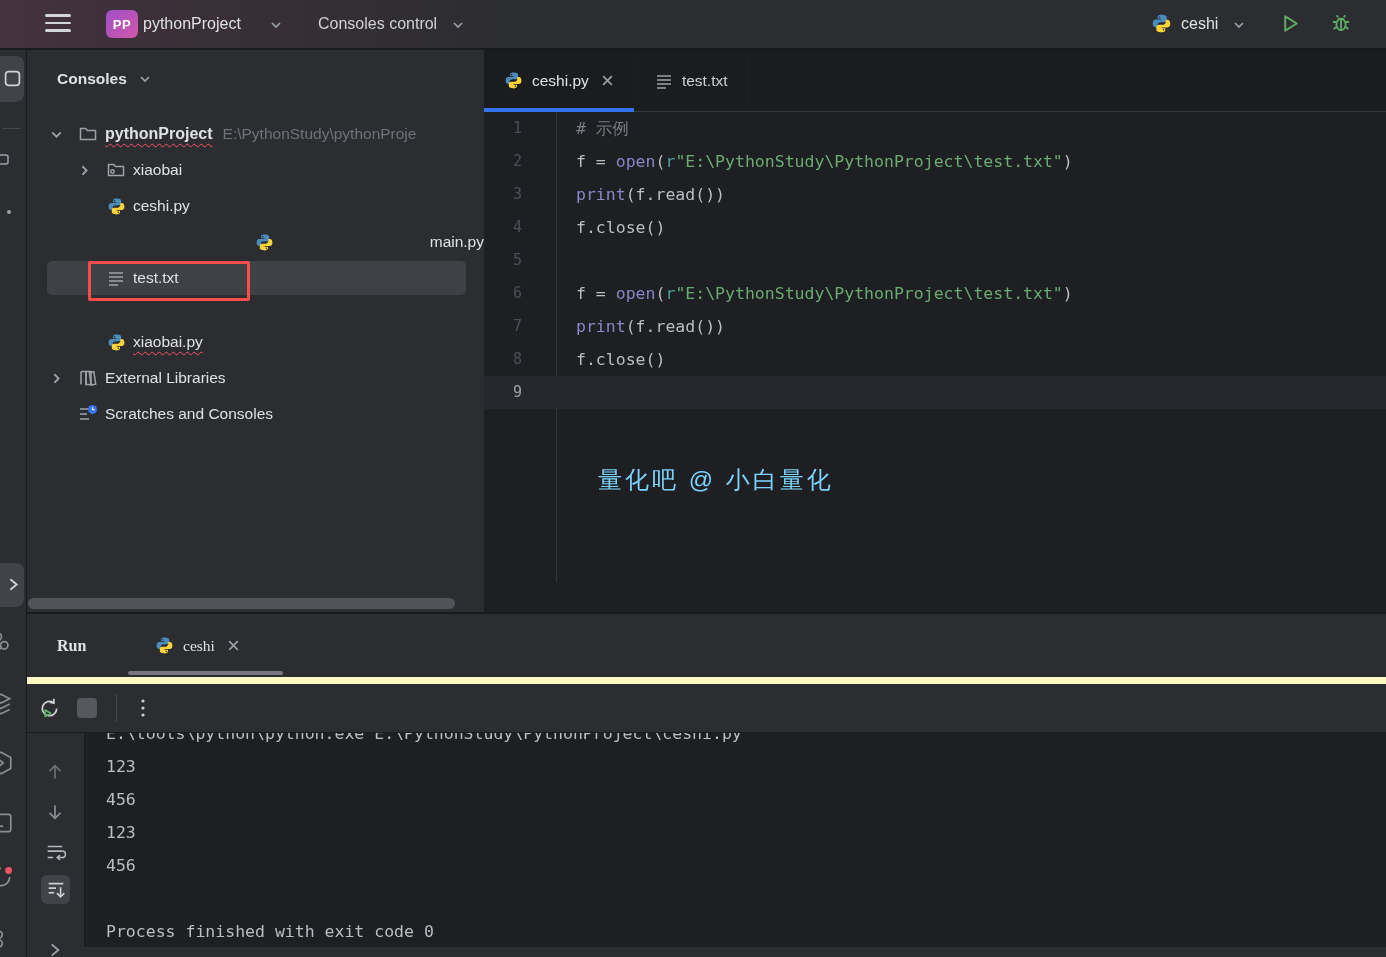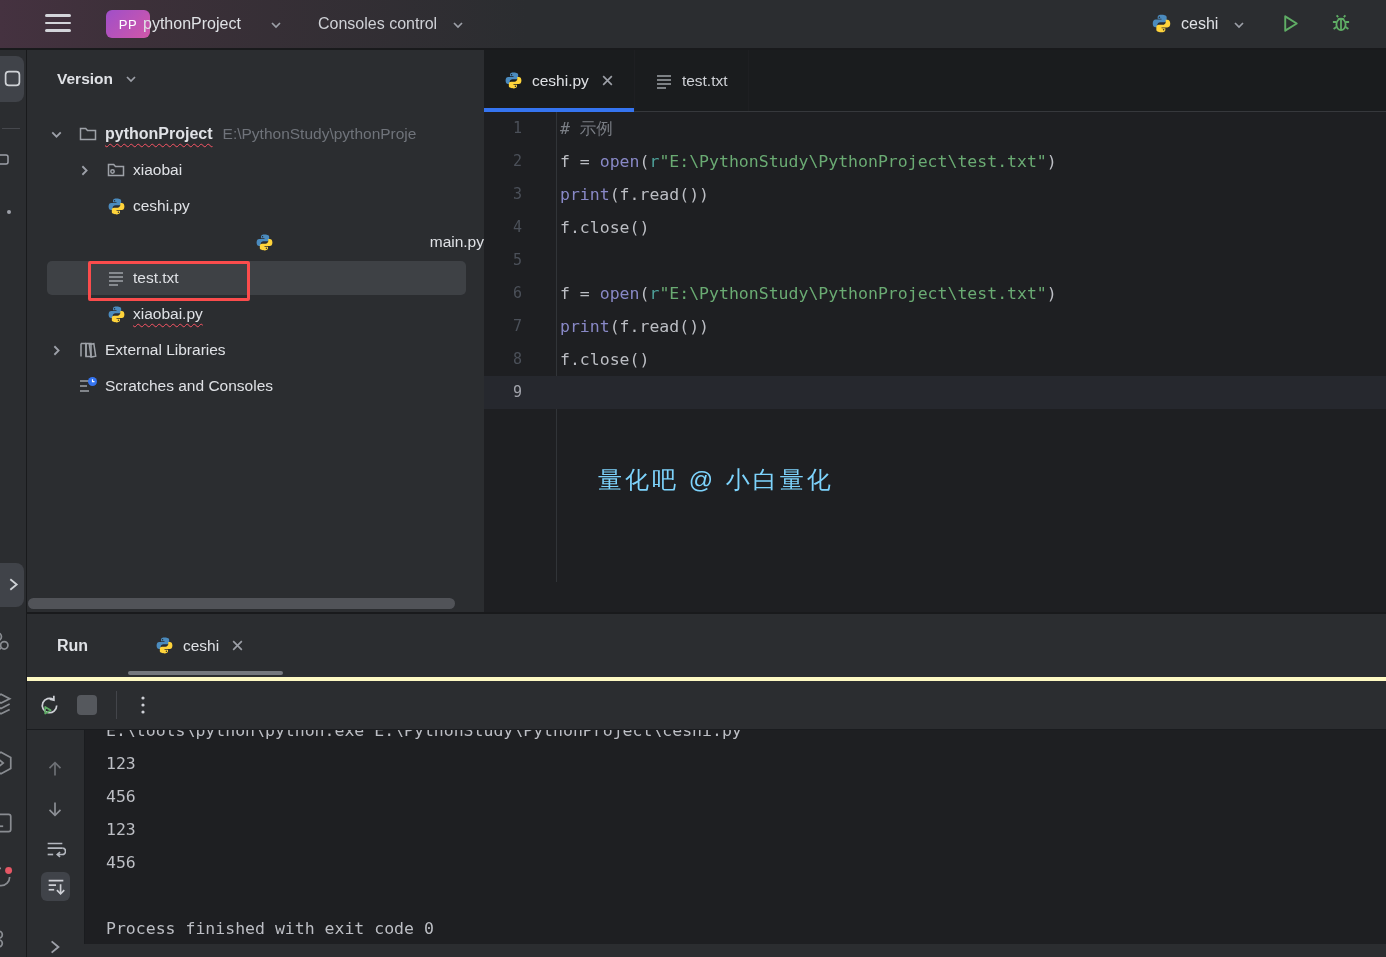--- a/index.html
+++ b/index.html
@@ -6,22 +6,22 @@
   body{width:1386px;height:957px;position:relative;background:#1e1f22;overflow:hidden;
        font-family:"Liberation Sans",sans-serif;-webkit-font-smoothing:antialiased;}
   .abs{position:absolute;}
   svg{display:block;}
 
   
   .topbar{position:absolute;left:0;top:0;width:1386px;height:48px;border-bottom:2px solid #191a1c;
           background:linear-gradient(90deg,#453240 0%,#3c3039 10%,#2b2d30 38%,#2b2d30 100%);}
   .hamb{left:45px;top:14px;width:26px;height:20px;cursor:pointer;}
   .hamb i{display:block;height:2.5px;background:#d3d5da;border-radius:2px;margin-bottom:5px;}
-  .badge{left:106px;top:10px;width:44px;height:28px;border-radius:6px;
-         background:linear-gradient(135deg,#a04fc9,#d157a8);color:#fff;font-size:13px;font-weight:normal;
+  .badge{left:106px;top:10px;width:32px;height:28px;border-radius:6px;
+         background:linear-gradient(135deg,#a04fc9,#d157a8);color:#fff;font-size:13px;font-weight:bold;
          display:flex;align-items:center;justify-content:center;letter-spacing:.5px;}
   .tb-label{top:0;height:48px;line-height:48px;font-size:16px;color:#dfe1e5;}
   .tb-dim{color:#cfd1d6;}
   .chev{width:16px;height:16px;}
 
   
   .stripe{left:0;top:50px;width:26px;height:907px;background:#2b2d30;border-right:1px solid #191a1c;overflow:hidden;}
   .st-sel{background:#404349;border-radius:8px;}
 
   
@@ -48,28 +48,28 @@
   .tab.active{color:#dfe1e5;}
   .tab.active::after{content:'';position:absolute;left:0;right:0;bottom:-1px;height:4px;background:#3574f0;}
   .tclose{margin-left:3px;display:flex;}
   .codewrap{position:absolute;left:0;top:62px;right:0;height:470px;overflow:hidden;}
   .codewrap::before{content:'';position:absolute;left:72px;top:0;bottom:0;width:1px;background:#313438;}
   .cline{display:flex;height:33px;font-family:"DejaVu Sans Mono","Liberation Mono",monospace;
          font-size:16.5px;line-height:33px;white-space:pre;position:relative;}
   .cline.cur{background:#26282e;}
   .ln{width:72px;padding-right:34px;box-sizing:border-box;text-align:right;color:#4b5059;font-size:15px;flex:none;cursor:pointer;}
   .cline.cur .ln{color:#a1a3ab;}
-  .ct{margin-left:4px;}
+  .ct{margin-left:20px;}
   .c-default{color:#bcbec4;} .c-comment{color:#7a7e85;} .c-builtin{color:#8888c6;}
   .c-string{color:#6aab73;} .c-prefix{color:#4ea19a;}
   .wm{left:114px;top:414px;font-size:24px;color:#7dd3fc;letter-spacing:3px;font-weight:500;}
 
   
   .rpanel{left:27px;top:612px;width:1359px;height:345px;background:#2b2d30;border-top:2px solid #191a1c;box-sizing:border-box;}
-  .rhead{position:relative;height:63px;border-bottom:4px solid #fef9c3;}
+  .rhead{position:relative;height:63px;border-bottom:7px solid #fef9c3;font-family:Liberation Serif, serif;}
   .rtitle{left:30px;top:0;height:63px;line-height:63px;font-size:16px;font-weight:bold;color:#dfe1e5;}
   .rtab{left:128px;top:0;height:63px;display:flex;align-items:center;gap:9px;font-size:15.5px;color:#dfe1e5;cursor:pointer;}
   .rtab-underline{left:101px;top:57px;width:155px;height:4px;background:#75787e;border-radius:2px;}
   .rtools{position:relative;height:48px;border-bottom:1px solid #1a1c1f;}
   .rbody{display:flex;height:214px;}
   .cstrip{width:57px;flex:none;border-right:1px solid #1a1c1f;position:relative;background:#2b2d30;}
   .cstrip .selbg{position:absolute;left:14px;top:142px;width:29px;height:29px;background:#404349;border-radius:6px;}
   .console{flex:1;background:#1e1f22;overflow:hidden;padding-left:21px;}
   .conline{height:33px;font-family:"DejaVu Sans Mono","Liberation Mono",monospace;font-size:16.5px;
            line-height:33px;color:#bcbec4;white-space:pre;}
@@ -181,21 +181,21 @@
   <span class="abs" style="left:-12px;top:876px;">
     <svg width="26" height="26" viewBox="0 0 24 24" fill="none" stroke="#898c91" stroke-width="1.6">
         <circle cx="10" cy="8" r="3.2"></circle>
         <circle cx="10" cy="16" r="3.2"></circle>
       </svg>
     </span>
 </div>
 
 <div class="abs ppanel">
   <div class="abs phead">
-    <span>Version</span>
+    <span>Consoles</span>
     <svg class="chev" viewBox="0 0 16 16">
         <polyline points="4,6 8,10 12,6" fill="none" stroke="#9da0a8" stroke-width="1.7"></polyline>
       </svg>
   </div>
   <div id="tree">
       <div class="trow" style="padding-left: 19px;">
         <span class="tchev">
           <svg width="17" height="17" viewBox="0 0 16 16">
             <polyline points="4,6 8,10 12,6" fill="none" stroke="#9da0a8" stroke-width="1.7"></polyline>
           </svg>
@@ -244,21 +244,21 @@
       </div>
       <div class="trow sel" style="padding-left: 47px;">
         <span class="tchev"></span>
         <span class="ticn">
           <svg width="18" height="18" viewBox="0 0 18 18" stroke="#9ea2a8" stroke-width="1.6">
             <path d="M2 4 h14 M2 8 h14 M2 12 h14 M2 16 h9"></path>
           </svg>
         </span>
         <span class="tlabel">test.txt</span>
       </div>
-      <div class="trow" style="padding-left: 47px;">
+      <div class="trow" style="padding-left: 47px; margin-top: 28px;">
         <span class="tchev"></span>
         <span class="ticn">
           <svg width="19" height="19" viewBox="0 0 24 24">
             <path fill="#4b8bbe" d="M11.9 2c-2.3 0-4.3.6-4.3 2.6v2h4.4v.9H5.3C3.4 7.5 2 8.9 2 11.9s1.4 4.4 3.3 4.4h1.9v-2.5c0-1.9 1.6-3.3 3.5-3.3h4.5c1.5 0 2.7-1.2 2.7-2.7V4.6C17.9 2.6 14.2 2 11.9 2zM9.6 3.9c.5 0 .9.4.9.9s-.4.9-.9.9-.9-.4-.9-.9.4-.9.9-.9z"></path>
             <path fill="#ffd43b" d="M12.1 22c2.3 0 4.3-.6 4.3-2.6v-2H12v-.9h6.7c1.9 0 3.3-1.4 3.3-4.4s-1.4-4.4-3.3-4.4h-1.9v2.5c0 1.9-1.6 3.3-3.5 3.3H8.8c-1.5 0-2.7 1.2-2.7 2.7v3.2c0 2 3.7 2.6 6 2.6zm2.3-1.9c-.5 0-.9-.4-.9-.9s.4-.9.9-.9.9.4.9.9-.4.9-.9.9z"></path>
           </svg>
         </span>
         <span class="tlabel err">xiaobai.py</span>
       </div>
       <div class="trow" style="padding-left: 19px;">

